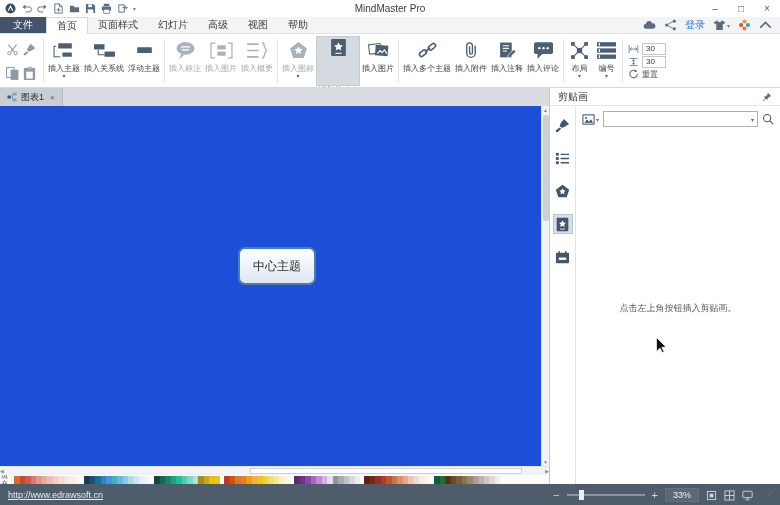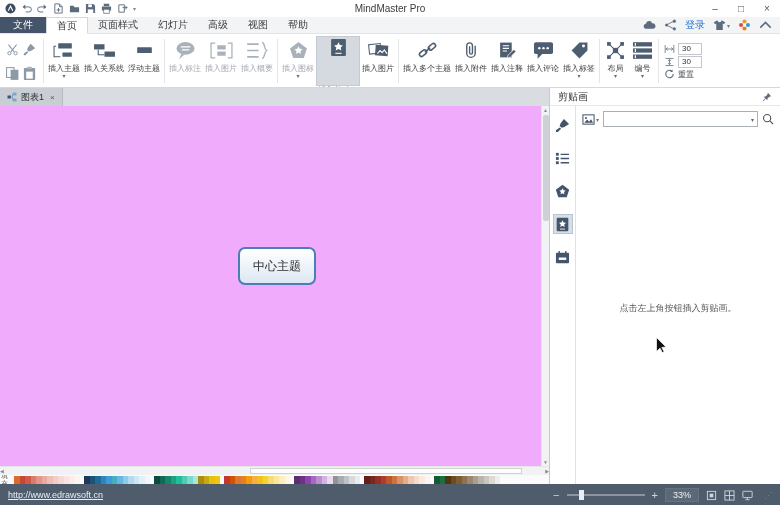--- a/index.html
+++ b/index.html
@@ -48,21 +48,21 @@
   .spin{width:24px;height:12px;border:1px solid #c4c8cc;background:#fff;font-size:8px;color:#333;display:flex;align-items:center;padding-left:3px;}
   .resetlbl{font-size:8px;color:#404346;}
 
   
   .workarea{display:flex;height:396px;}
   .leftcol{width:549px;display:flex;flex-direction:column;flex:0 0 549px;}
   .tabbar{height:18px;background:#d9dce0;display:flex;align-items:stretch;}
   .doctab{background:#c9ced4;display:flex;align-items:center;gap:4px;padding:0 7px;border-right:1px solid #b7bbc1;font-size:9px;color:#2f2f2f;}
   .doctab .x{font-size:8px;color:#555;margin-left:2px;}
   .canvaswrap{flex:1;display:flex;min-height:0;}
-  .canvas{flex:1;background:#f0abfc;position:relative;}
+  .canvas{flex:1;background:#1d4ed8;position:relative;}
   .vscroll{width:8px;background:#f1f2f3;border-left:1px solid #e4e4e4;display:flex;flex-direction:column;align-items:center;}
   .scrarr{font-size:5px;color:#8b8b8b;line-height:8px;height:8px;}
   .vthumb{width:6px;height:106px;background:#cdd1d6;border-radius:2px;margin-top:1px;}
   .hscroll{height:9px;background:#f1f2f3;border-top:1px solid #e6e6e6;display:flex;align-items:center;}
   .hthumb{height:6px;width:272px;background:#fdfdfd;border:1px solid #d2d2d2;margin-left:246px;}
   .hsp{flex:1;}
   .palette{height:9px;background:#fbfbfb;display:flex;align-items:center;overflow:hidden;}
   .pal-label{font-size:7px;color:#555;flex:0 0 14px;line-height:8px;padding-left:1px;}
   .sw{width:5.5px;height:8px;flex:0 0 5.5px;}
   .swgap{width:4px;flex:0 0 4px;}
@@ -382,30 +382,20 @@
       <span class="ric">
           <svg viewBox="0 0 18 16">
             <rect x="1" y="1" width="16" height="10" rx="1.5" fill="currentColor"></rect>
             <path d="M4 11v4l4-4z" fill="currentColor"></path>
             <circle cx="5.5" cy="6" r="1" fill="#fff"></circle>
             <circle cx="9" cy="6" r="1" fill="#fff"></circle>
             <circle cx="12.5" cy="6" r="1" fill="#fff"></circle>
           </svg>
         </span>
       <span class="rlabel">插入评论</span>
-    </div>
-    <div class="rbtn">
-      <span class="ric">
-          <svg viewBox="0 0 18 18">
-            <path d="M1.5 9L9 1.5h7.5V9L9 16.5z" fill="currentColor"></path>
-            <circle cx="12.8" cy="4.8" r="1.4" fill="#fff"></circle>
-          </svg>
-        </span>
-      <span class="rlabel">插入标签</span>
-      <span class="rdrop">▾</span>
     </div>
     <div class="rsep"></div>
 
     <div class="rbtn">
       <span class="ric">
           <svg viewBox="0 0 18 18">
             <path d="M3 3l5 5M15 3l-5 5M3 15l5-5M15 15l-5-5" stroke="currentColor" fill="none"></path>
             <rect x="1" y="1" width="3.5" height="3.5" fill="currentColor"></rect>
             <rect x="13.5" y="1" width="3.5" height="3.5" fill="currentColor"></rect>
             <rect x="1" y="13.5" width="3.5" height="3.5" fill="currentColor"></rect>

